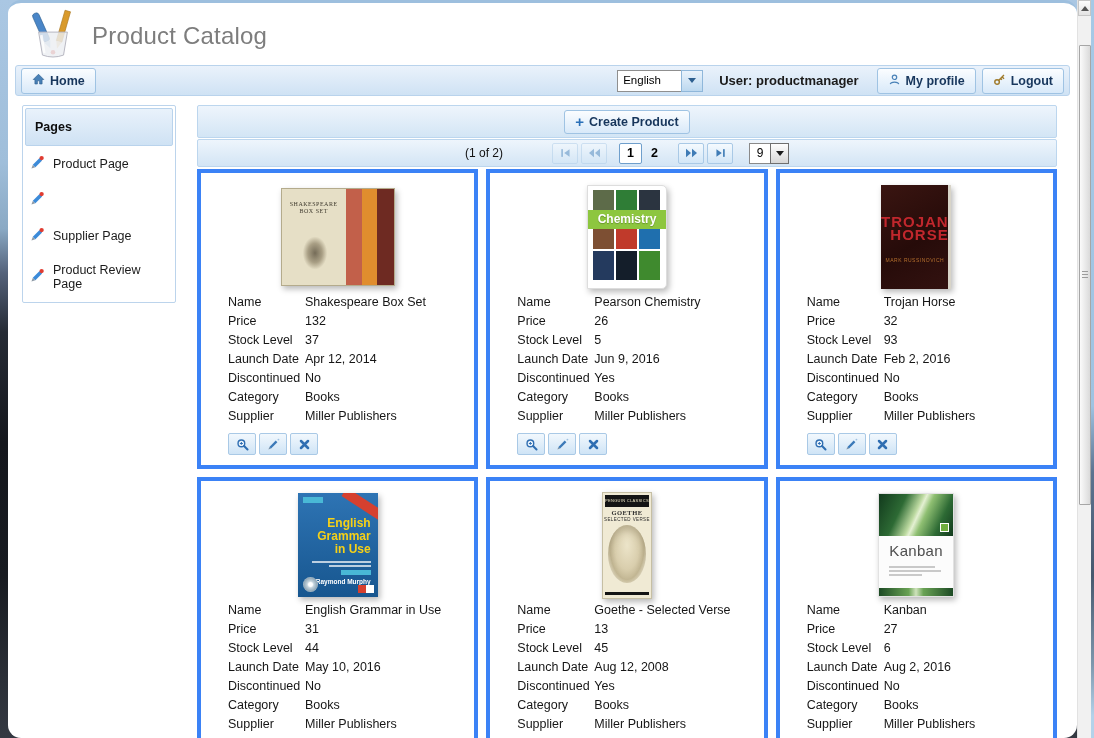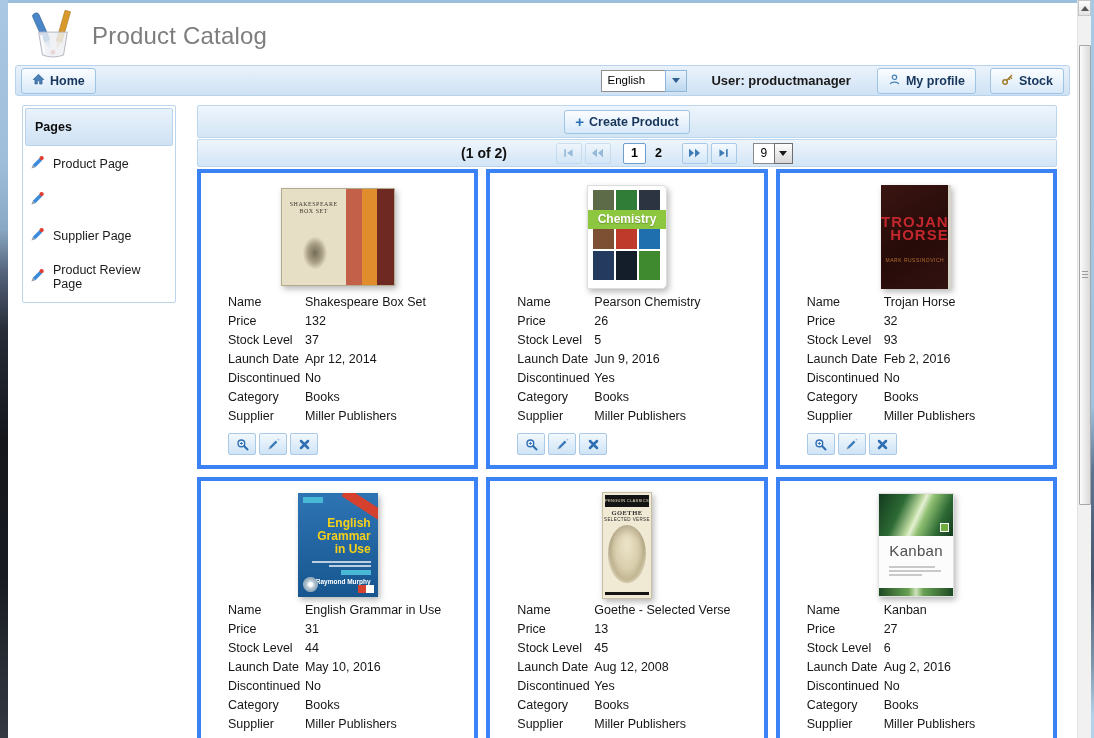--- a/index.html
+++ b/index.html
@@ -4,30 +4,30 @@
 <style>
   * { box-sizing: border-box; margin: 0; padding: 0; }
   html,body { width:1094px; height:738px; overflow:hidden; }
   body {
     font-family: "Liberation Sans", sans-serif;
     background: linear-gradient(180deg,#aac7e3 0%, #9fbeda 22%, #8aa9c4 31%, #54627a 37%, #262b35 45%, #15171d 60%, #181b21 78%, #2b2f37 92%, #343942 100%);
     position: relative;
   }
   .page {
     position:absolute; left:8px; top:0; width:1069px; height:738px;
-    background:#fff; border-top:3px solid #9dbfde;
+    background:#fff; border-top:3px solid #9dbfde;border-radius:13px;
   }
   
   .header { display:flex; align-items:center; gap:16px; padding:8px 0 4px 22px; height:62px; }
   .app-title { font-size:24px; color:#7d7d7d; letter-spacing:.2px; }
   
   .navbar {
     margin:0 7px; height:31px; border:1px solid #b9d3ec; border-radius:3px;
     background:linear-gradient(#eaf2fb,#cfe2f4);
-    display:flex; align-items:center; padding:0 5px; gap:14px;
+    display:flex; align-items:center; padding:0 5px; gap:6px;
   }
   .btn {
     display:inline-flex; align-items:center; gap:5px;
     background:linear-gradient(#fbfdff,#d8e9f9);
     border:1px solid #9fc3e3; border-radius:3px;
     padding:4px 10px; font-weight:bold; font-size:12.5px; color:#17365c; cursor:pointer;
   }
   .spacer { flex:1; }
   .lang { display:flex; align-items:center; margin-right:10px; }
   .lang-input { width:64px; height:22px; background:#fff; border:1px solid #8f8f8f; border-right:none; font-size:11.5px; padding:3px 5px; color:#000; }
@@ -37,21 +37,21 @@
   
   .content { display:flex; align-items:flex-start; gap:21px; padding:9px 20px 0 14px; }
   .sidebar { width:154px; background:#fff; border:1px solid #bcd4ec; border-radius:2px; padding:2px; }
   .sidebar-header { background:linear-gradient(#e9f2fb,#cfe2f4); border:1px solid #b9d3ec; border-radius:2px; font-weight:bold; font-size:12.5px; color:#0d0d0d; padding:11px 9px; }
   .sidebar-item { display:flex; align-items:center; gap:8px; padding:9px 4px 9px 5px; font-size:12.5px; color:#1a1a1a; cursor:pointer; }
   .main { flex:1; }
   .bar { background:linear-gradient(#eef5fc,#d3e5f5); border:1px solid #bcd6ee; border-radius:2px; display:flex; align-items:center; justify-content:center; }
   .create-bar { height:33px; }
   .plus-glyph { color:#2a70b8; font-weight:bold; font-size:15px; line-height:10px; }
   .paginator-bar { height:28px; margin-top:1px; gap:3px; }
-  .pg-status { font-weight:bold; font-size:14px; color:#111; margin-right:46px; }
+  .pg-status { font-weight:normal; font-size:12px; color:#111; margin-right:46px; }
   .pg-btn { width:26px; height:21px; background:linear-gradient(#f5fafe,#d2e6f7); border:1px solid #a9c9e6; border-radius:2px; display:flex; align-items:center; justify-content:center; cursor:pointer; }
   .pg-btn.disabled { opacity:.45; cursor:default; }
   .pg-pages { display:flex; gap:1px; margin:0 9px; }
   .pg-page { width:23px; height:21px; display:flex; align-items:center; justify-content:center; font-weight:bold; font-size:12.5px; color:#000; cursor:pointer; border:1px solid transparent; border-radius:2px; }
   .pg-page.active { background:#fff; border-color:#6f9fcc; }
   .rows-dd { display:flex; height:21px; margin-left:13px; }
   .rows-val { width:21px; background:#fff; border:1px solid #8a8a8a; border-right:none; font-size:12px; text-align:center; line-height:19px; color:#000; }
   .rows-btn { width:19px; background:linear-gradient(#fefefe,#d7d7d7); border:1px solid #6f6f6f; display:flex; align-items:center; justify-content:center; cursor:pointer; }
   .rows-btn .tri-down { border-top-color:#1a1a1a; }
   
@@ -157,21 +157,21 @@
             <circle cx="8" cy="5.3" r="2.7" fill="none" stroke="#4a82b8" stroke-width="1.5"></circle>
             <path d="M2.8 13.8 C3.4 10.2 12.6 10.2 13.2 13.8" fill="none" stroke="#4a82b8" stroke-width="1.5"></path>
           </svg></span>
       <span>My profile</span>
     </button>
     <button class="btn">
       <span><svg width="13" height="13" viewBox="0 0 16 16">
             <circle cx="5" cy="11" r="2.8" fill="none" stroke="#a07a2a" stroke-width="1.8"></circle>
             <path d="M7.2 8.8 L13.5 2.5 M11.2 4.8 L13.6 7.2 M9.3 6.7 L11 8.4" stroke="#a07a2a" stroke-width="1.7"></path>
           </svg></span>
-      <span>Stock</span>
+      <span>Logout</span>
     </button>
   </div>
 
   <div class="content">
 
     <div class="sidebar">
       <div class="sidebar-header">Pages</div>
       <div>
   <div class="sidebar-item">
     <span><svg width="15" height="15" viewBox="0 0 16 16">

